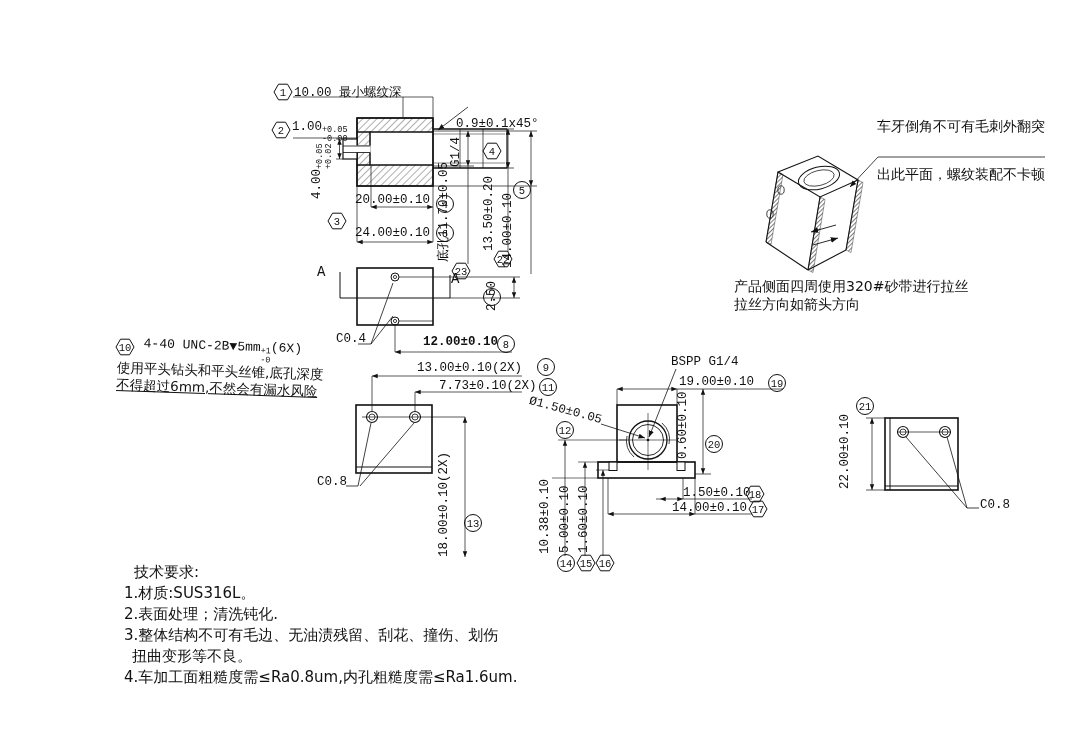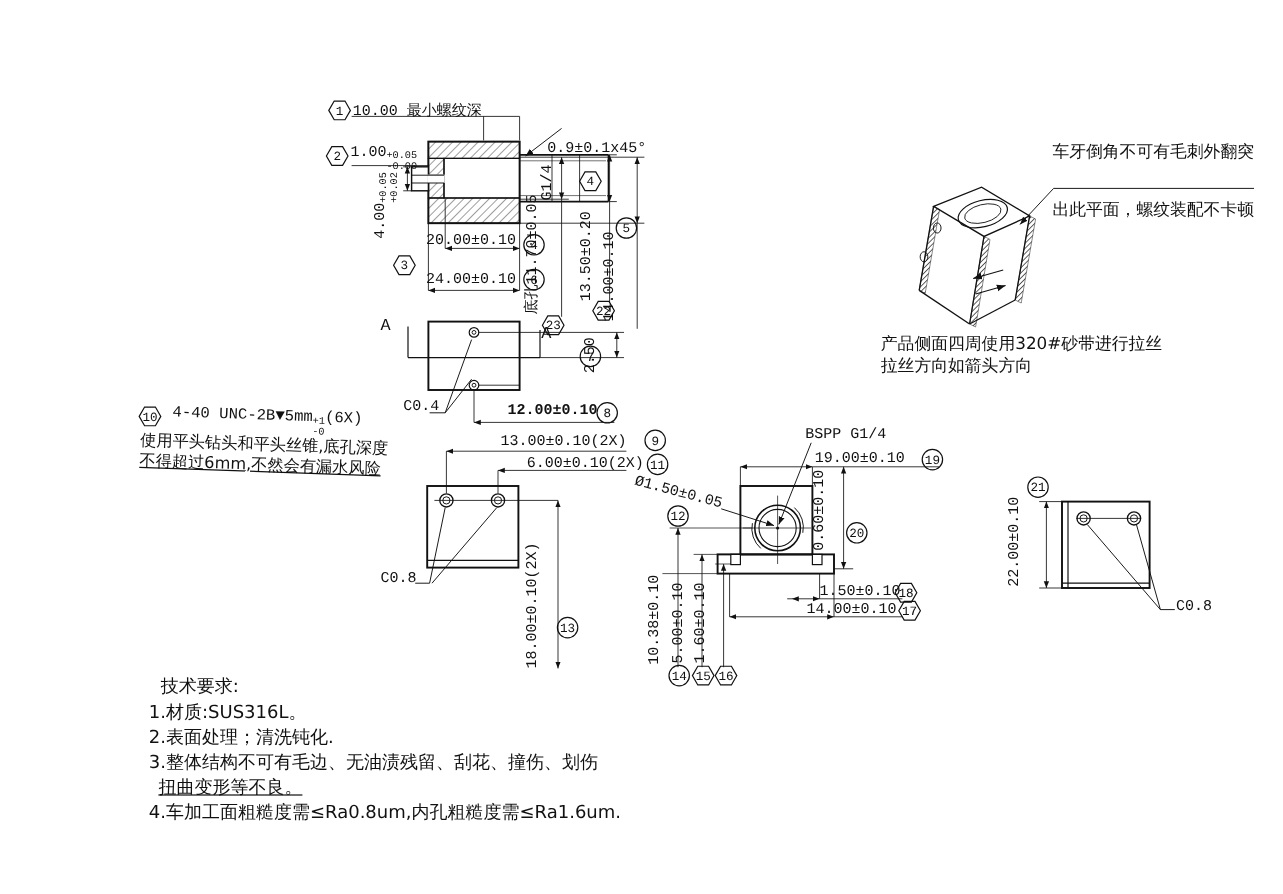--- a/index.html
+++ b/index.html
@@ -310,21 +310,21 @@
         <span>-0.00</span>
       </span></div>
   <div class="lab" style="left:456px;top:93px;margin-top:24px;">0.9±0.1x45°</div>
   <div class="lab" style="left:355px;top:193px;">20.00±0.10</div>
   <div class="lab" style="left:355px;top:226px;">24.00±0.10</div>
   <div class="lab" style="left:336px;top:332px;">C0.4</div>
   <div class="lab" style="left:423px;top:335px;font-weight:bold;">12.00±0.10</div>
   <div class="lab big" style="left:317px;top:264px;">A</div>
   <div class="lab big" style="left:451px;top:271px;">A</div>
   <div class="lab" style="left:417px;top:361px;">13.00±0.10(2X)</div>
-  <div class="lab" style="left:439px;top:379px;">6.00±0.10(2X)</div>
+  <div class="lab" style="left:439px;top:379px;">7.73±0.10(2X)</div>
   <div class="lab" style="left:317px;top:475px;">C0.8</div>
   <div class="lab" style="left:671px;top:355px;">BSPP G1/4</div>
   <div class="lab" style="left:679px;top:375px;">19.00±0.10</div>
   <div class="lab" style="left:683px;top:486px;">1.50±0.10</div>
   <div class="lab" style="left:672px;top:501px;">14.00±0.10</div>
   <div class="lab" style="left:980px;top:498px;">C0.8</div>
   <div class="lab" style="left:531px;top:394px;transform:rotate(15deg);transform-origin:left top;">Ø1.50±0.05</div>
 
   <div class="lab vlab" style="left:463px;top:154px;">G1/4</div>
   <div class="lab vlab" style="left:324px;top:186px;"><span>4.00</span><span class="tol">
@@ -354,17 +354,17 @@
   <div class="lab cjk" style="left:877px;top:118px;">车牙倒角不可有毛刺外翻突</div>
   <div class="lab cjk" style="left:877px;top:136px;margin-top:30px;">出此平面，螺纹装配不卡顿</div>
   <div class="lab cjk" style="left:734px;top:278px;">产品侧面四周使用320#砂带进行拉丝</div>
   <div class="lab cjk" style="left:734px;top:296px;">拉丝方向如箭头方向</div>
 
   <div class="tech">
     <div class="tt">技术要求:</div>
     <div>1.材质:SUS316L。</div>
     <div>2.表面处理；清洗钝化.</div>
     <div>3.整体结构不可有毛边、无油渍残留、刮花、撞伤、划伤</div>
-    <div style="padding-left:8px;text-decoration:underline;">扭曲变形等不良。</div>
+    <div style="padding-left:8px;">扭曲变形等不良。</div>
     <div>4.车加工面粗糙度需≤Ra0.8um,内孔粗糙度需≤Ra1.6um.</div>
   </div>
 
 </div>
 
 </body></html>

